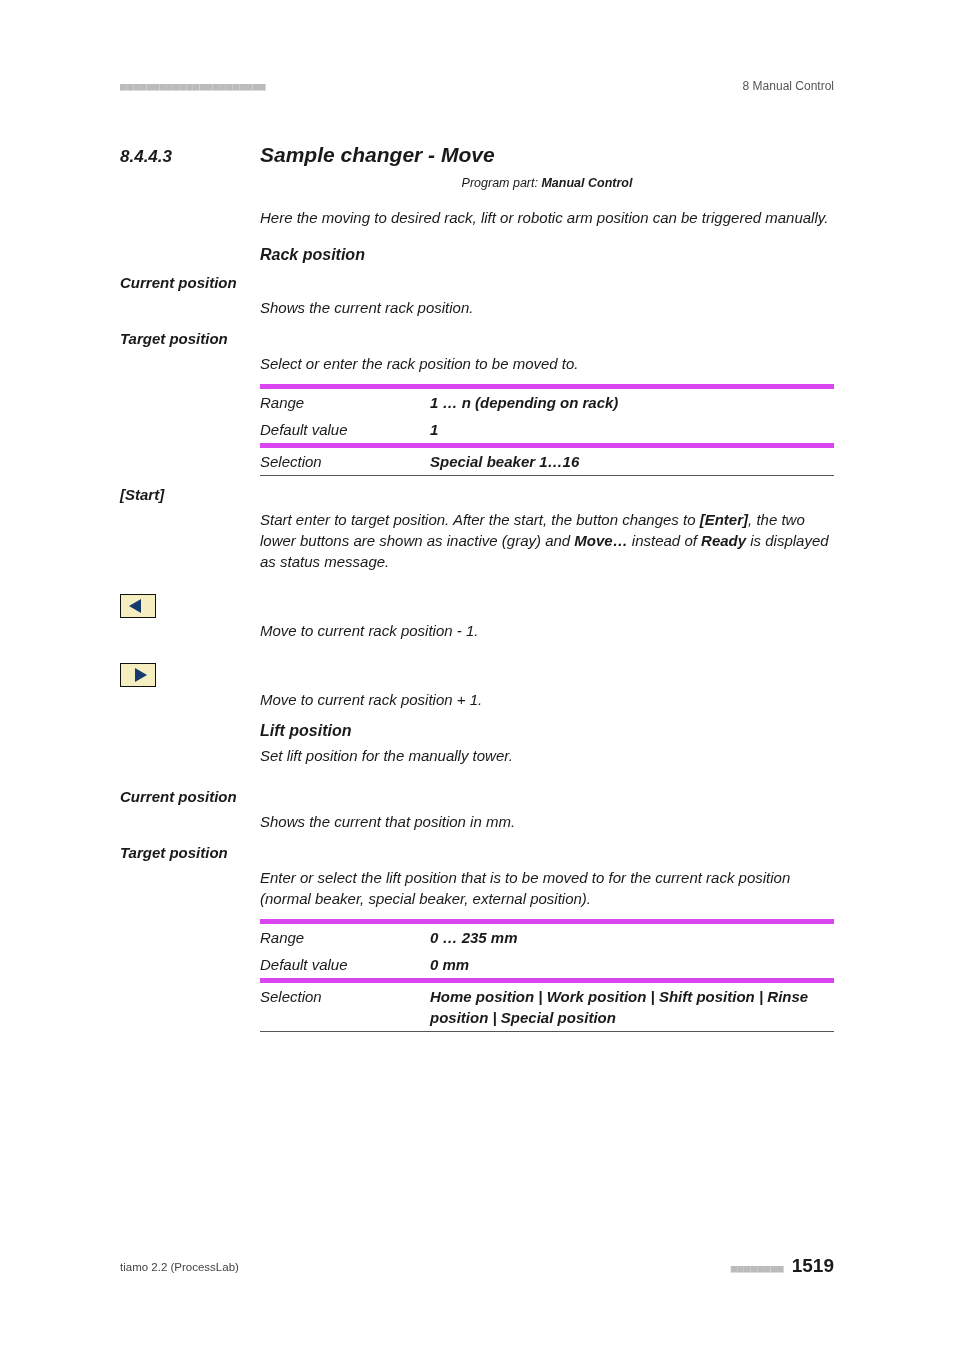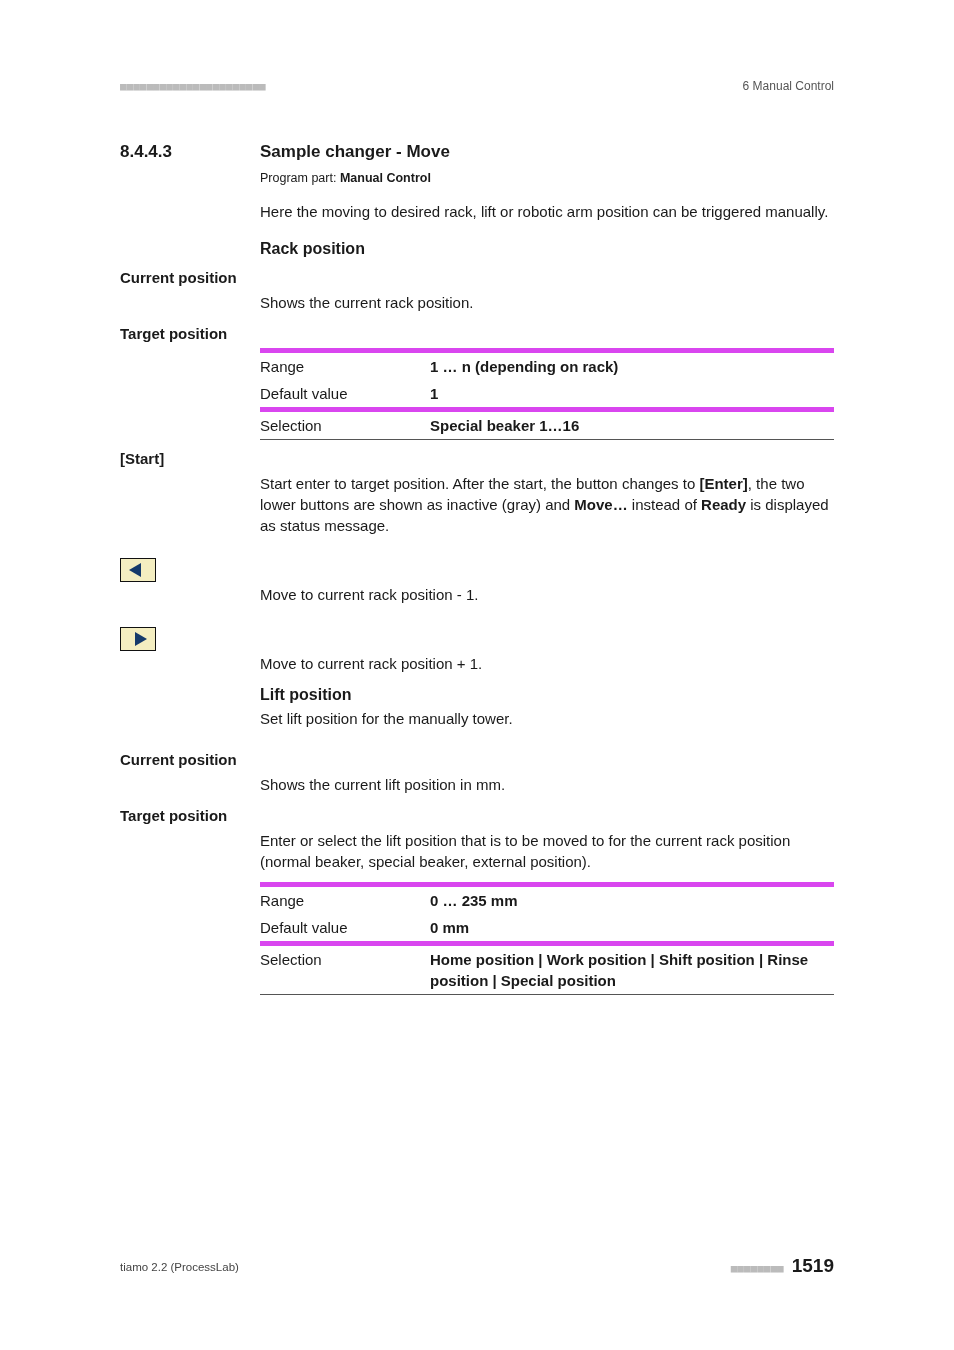--- a/index.html
+++ b/index.html
@@ -27,44 +27,46 @@
     letter-spacing: 0px;
     color: #bbb;
     font-family: monospace;
     font-size: 11px;
   }
   .content {
     position: absolute;
     top: 140px;
     left: 120px;
     right: 120px;
+    font-style: italic;
   }
   .section-row {
     display: flex;
     align-items: baseline;
     margin-bottom: 4px;
   }
   .sec-num {
     font-weight: 700;
     font-size: 17px;
     width: 140px;
     flex-shrink: 0;
   }
   .sec-title {
     font-weight: 700;
-    font-size: 17px;
+    font-size: 21px;
   }
   .indent-block {
     margin-left: 140px;
     margin-right: 0;
   }
   .program-part {
     font-size: 12.5px;
     margin-top: 6px;
     margin-bottom: 14px;
+    text-align: center;
   }
   .program-part .bold { font-weight: 700; }
   .body-text {
     font-size: 15px;
     margin-bottom: 16px;
   }
   .sub-heading {
     font-weight: 700;
     font-size: 16px;
     margin-top: 6px;
@@ -141,21 +143,21 @@
   .footer-right .page {
     font-weight: 700;
     font-size: 19px;
   }
 </style>
 </head>
 <body>
 
 <div class="top-bar">
   <span class="dashes">■■■■■■■■■■■■■■■■■■■■■■</span>
-  <span>6 Manual Control</span>
+  <span>8 Manual Control</span>
 </div>
 
 <div class="content">
 
   <div class="section-row">
     <div class="sec-num">8.4.4.3</div>
     <div class="sec-title">Sample changer - Move</div>
   </div>
 
   <div class="indent-block">
@@ -170,20 +172,21 @@
   <div class="field-row">
     <div class="field-label">Current position</div>
     <div class="indent-block">
       <div class="field-desc">Shows the current rack position.</div>
     </div>
   </div>
 
   <div class="field-row">
     <div class="field-label">Target position</div>
     <div class="indent-block">
+      <div class="field-desc">Select or enter the rack position to be moved to.</div>
       <table class="table">
         <tbody>
             <tr class="hr-top">
           <td>Range</td>
           <td class="val">1 … n (depending on rack)</td>
         </tr>
         <tr class="hr-bot">
           <td>Default value</td>
           <td class="val">1</td>
         </tr>
@@ -222,21 +225,21 @@
   <div class="indent-block">
     <div class="field-desc">Move to current rack position + 1.</div>
 
     <div class="sub-heading">Lift position</div>
     <div class="sub-desc">Set lift position for the manually tower.</div>
   </div>
 
   <div class="field-row">
     <div class="field-label">Current position</div>
     <div class="indent-block">
-      <div class="field-desc">Shows the current lift position in mm.</div>
+      <div class="field-desc">Shows the current that position in mm.</div>
     </div>
   </div>
 
   <div class="field-row">
     <div class="field-label">Target position</div>
     <div class="indent-block">
       <div class="field-desc">Enter or select the lift position that is to be moved to for the current rack position (normal beaker, special beaker, external position).</div>
       <table class="table">
         <tbody>
             <tr class="hr-top">

